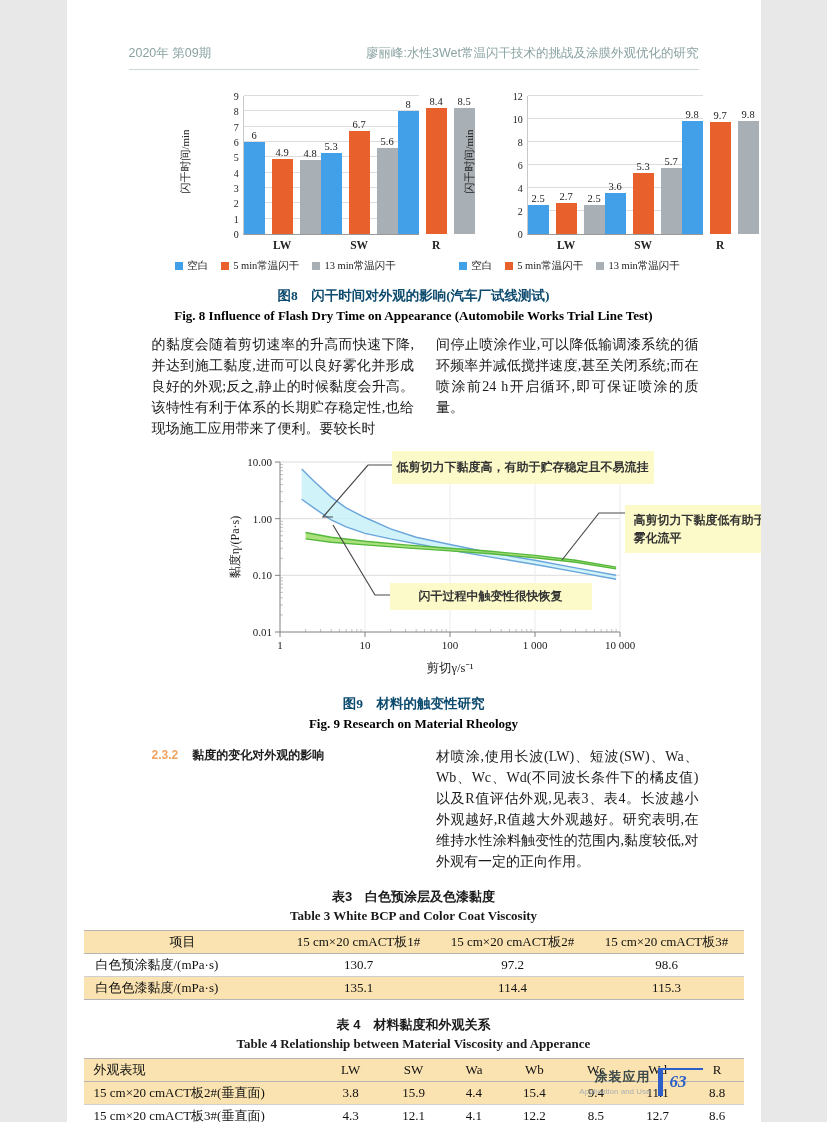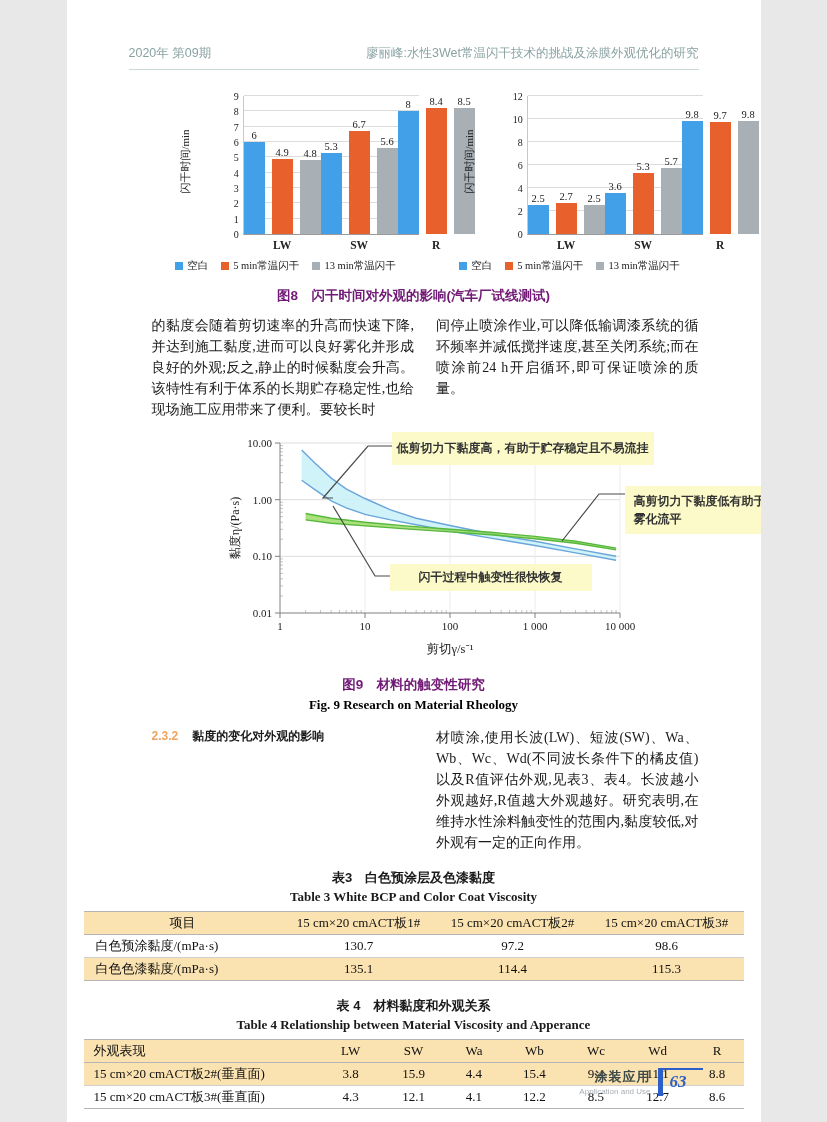--- a/index.html
+++ b/index.html
@@ -25,22 +25,22 @@
   .group{flex:1;display:flex;align-items:flex-end;justify-content:center;gap:7px;position:relative;height:100%;}
   .barwrap{display:flex;flex-direction:column;justify-content:flex-end;height:100%;}
   .bval{font-size:10.5px;text-align:center;margin-bottom:1px;white-space:nowrap;}
   .bar{width:21px;}
   .cat{position:absolute;bottom:-17px;left:0;right:0;text-align:center;font-size:11.5px;font-weight:bold;color:#222;}
   .bc-legend{margin-top:24px;display:flex;justify-content:center;gap:13px;font-size:10.5px;color:#222;}
   .litem{display:flex;align-items:center;white-space:nowrap;}
   .lsq{display:inline-block;width:8px;height:8px;margin-right:4px;}
 
   
-  .figcap-cn{margin-top:14px;text-align:center;font-family:Liberation Sans, sans-serif;
-             font-weight:bold;font-size:13.5px;color:#701a75;}
+  .figcap-cn{margin-top:14px;text-align:center;font-family:Liberation Serif, serif;
+             font-weight:bold;font-size:13.5px;color:#0c4a6e;}
   .figcap-en{margin-top:3px;text-align:center;font-family:"Liberation Serif",serif;
              font-weight:bold;font-size:13px;color:#000;}
 
   
   .twocol{display:flex;gap:22px;margin:10px 62px 0 85px;}
   .col{flex:1;font-size:14px;line-height:1.5;text-align:justify;}
   .sec-h{font-family:"Liberation Sans",sans-serif;font-weight:bold;font-size:12px;margin-bottom:4px;}
   .sec-num{color:#f0a35f;margin-right:14px;}
   .indent{text-indent:2em;}
 
@@ -241,20 +241,21 @@
           <span class="litem">
       <span class="lsq" style="background:#41a0e8"></span>空白</span>
           <span class="litem">
       <span class="lsq" style="background:#e8612c"></span>5 min常温闪干</span>
           <span class="litem">
       <span class="lsq" style="background:#a8afb5"></span>13 min常温闪干</span>
         </div>
       </div>
   </div>
   <div class="figcap-cn">图8　闪干时间对外观的影响(汽车厂试线测试)</div>
+  <div class="figcap-en">Fig. 8   Influence of Flash Dry Time on Appearance (Automobile Works Trial Line Test)</div>
 
   <div class="twocol">
     <div class="col">的黏度会随着剪切速率的升高而快速下降,并达到施工黏度,进而可以良好雾化并形成良好的外观;反之,静止的时候黏度会升高。该特性有利于体系的长期贮存稳定性,也给现场施工应用带来了便利。要较长时</div>
     <div class="col">间停止喷涂作业,可以降低输调漆系统的循环频率并减低搅拌速度,甚至关闭系统;而在喷涂前24 h开启循环,即可保证喷涂的质量。</div>
   </div>
 
   <div class="fig9-wrap">
     <div id="fig9svg"><svg width="620" height="240" xmlns="http://www.w3.org/2000/svg">
           <line x1="55" y1="128.33333333333334" x2="395" y2="128.33333333333334" stroke="#dcdcdc" stroke-width="1"></line>
           <line x1="55" y1="71.66666666666667" x2="395" y2="71.66666666666667" stroke="#dcdcdc" stroke-width="1"></line>

